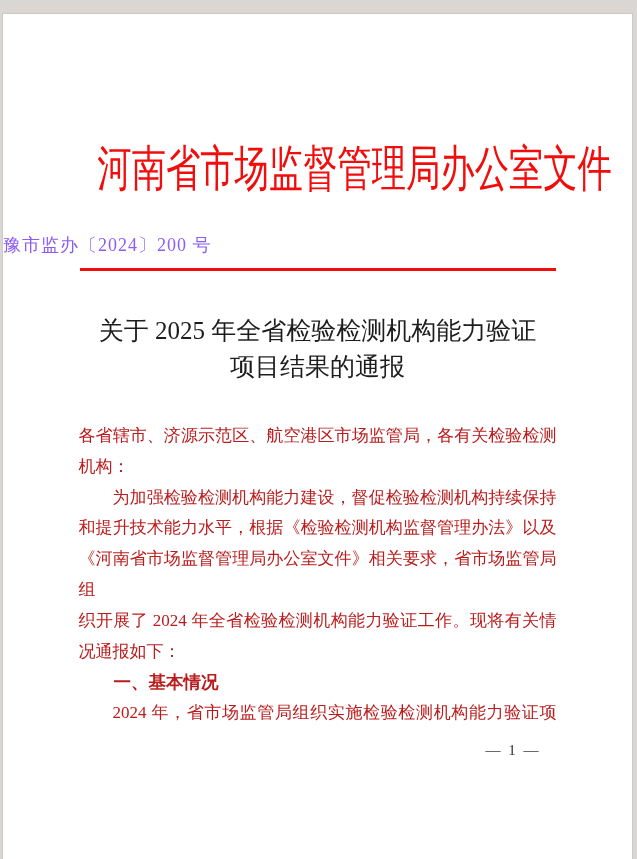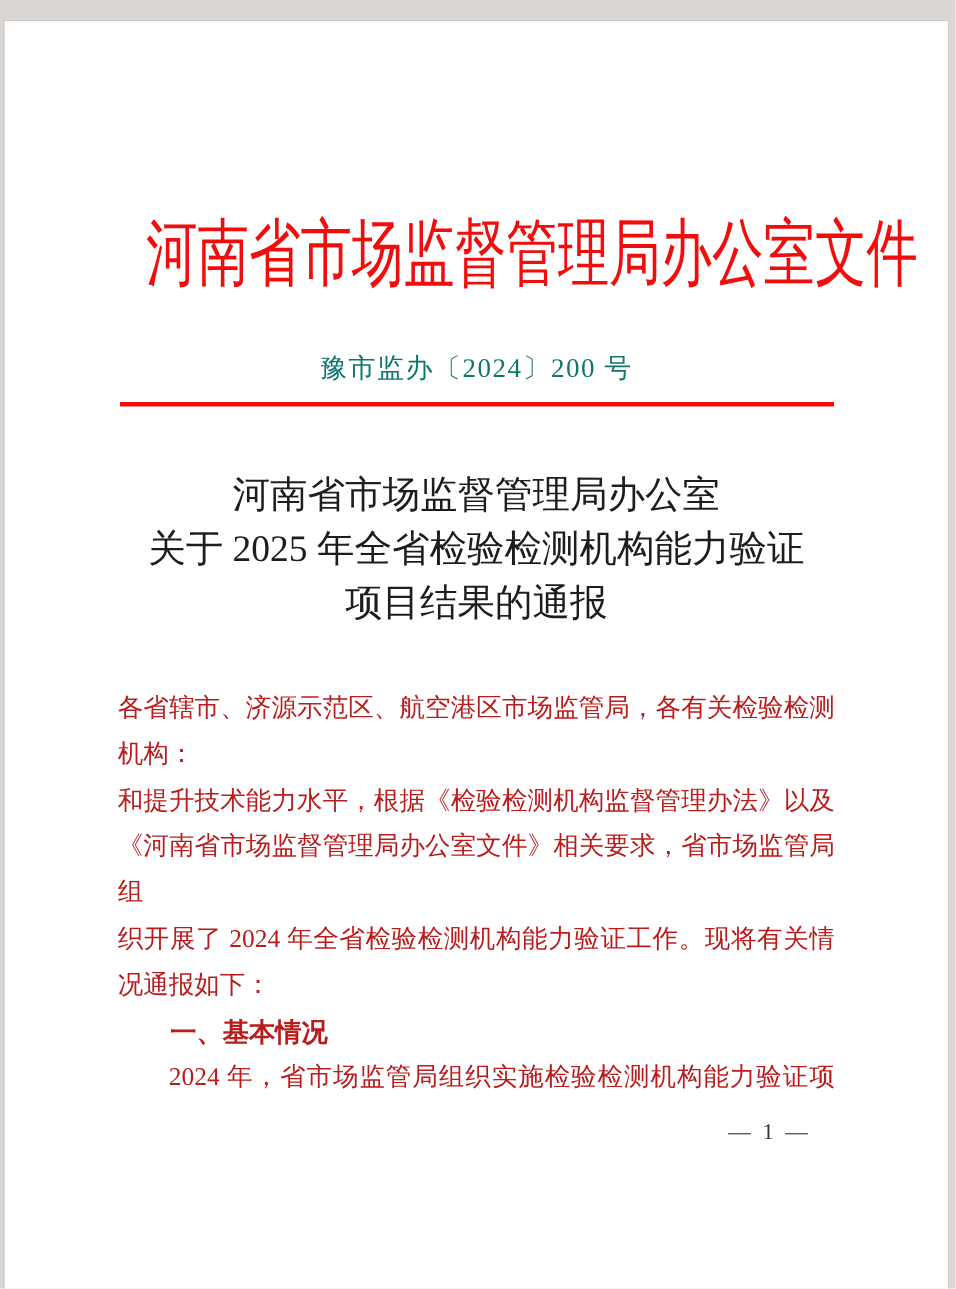--- a/index.html
+++ b/index.html
@@ -24,25 +24,24 @@
     text-align: center;
     white-space: nowrap;
     font-size: 49px;
     line-height: 50px;
     font-weight: normal;
     color: var(--accent-red, #f20d0d);
     transform: scaleX(0.70);
   }
   .doc-number {
     margin-top: 40px;
-    text-align: center;
     font-size: 18px;
     line-height: 22px;
     letter-spacing: 1px;
-    color: #0f766e;
+    color: #8b5cf6;
   }
   .red-line {
     width: 476px; height: 3px;
     margin: 12px auto 0;
     background: var(--accent-red, #f20d0d);
   }
   .title {
     margin-top: 42px;
     text-align: center;
     font-size: 25px;
@@ -83,28 +82,28 @@
 
 <div class="page">
 
   <div class="banner">河南省市场监督管理局办公室文件</div>
 
   <div class="doc-number">豫市监办〔2024〕200 号</div>
 
   <div class="red-line"></div>
 
   <div class="title">
-    <div>河南省市场监督管理局办公室</div>
     <div>关于 2025 年全省检验检测机构能力验证</div>
     <div>项目结果的通报</div>
   </div>
 
   <div class="content">
     <div class="ln j">各省辖市、济源示范区、航空港区市场监管局，各有关检验检测</div>
     <div class="ln">机构：</div>
+    <div class="ln j ind">为加强检验检测机构能力建设，督促检验检测机构持续保持</div>
     <div class="ln j">和提升技术能力水平，根据《检验检测机构监督管理办法》以及</div>
     <div class="ln j">《河南省市场监督管理局办公室文件》相关要求，省市场监管局组</div>
     <div class="ln j">织开展了 2024 年全省检验检测机构能力验证工作。现将有关情</div>
     <div class="ln">况通报如下：</div>
     <div class="ln head ind">一、基本情况</div>
     <div class="ln j ind">2024 年，省市场监管局组织实施检验检测机构能力验证项</div>
   </div>
 
   <div class="footer">— 1 —</div>
 

